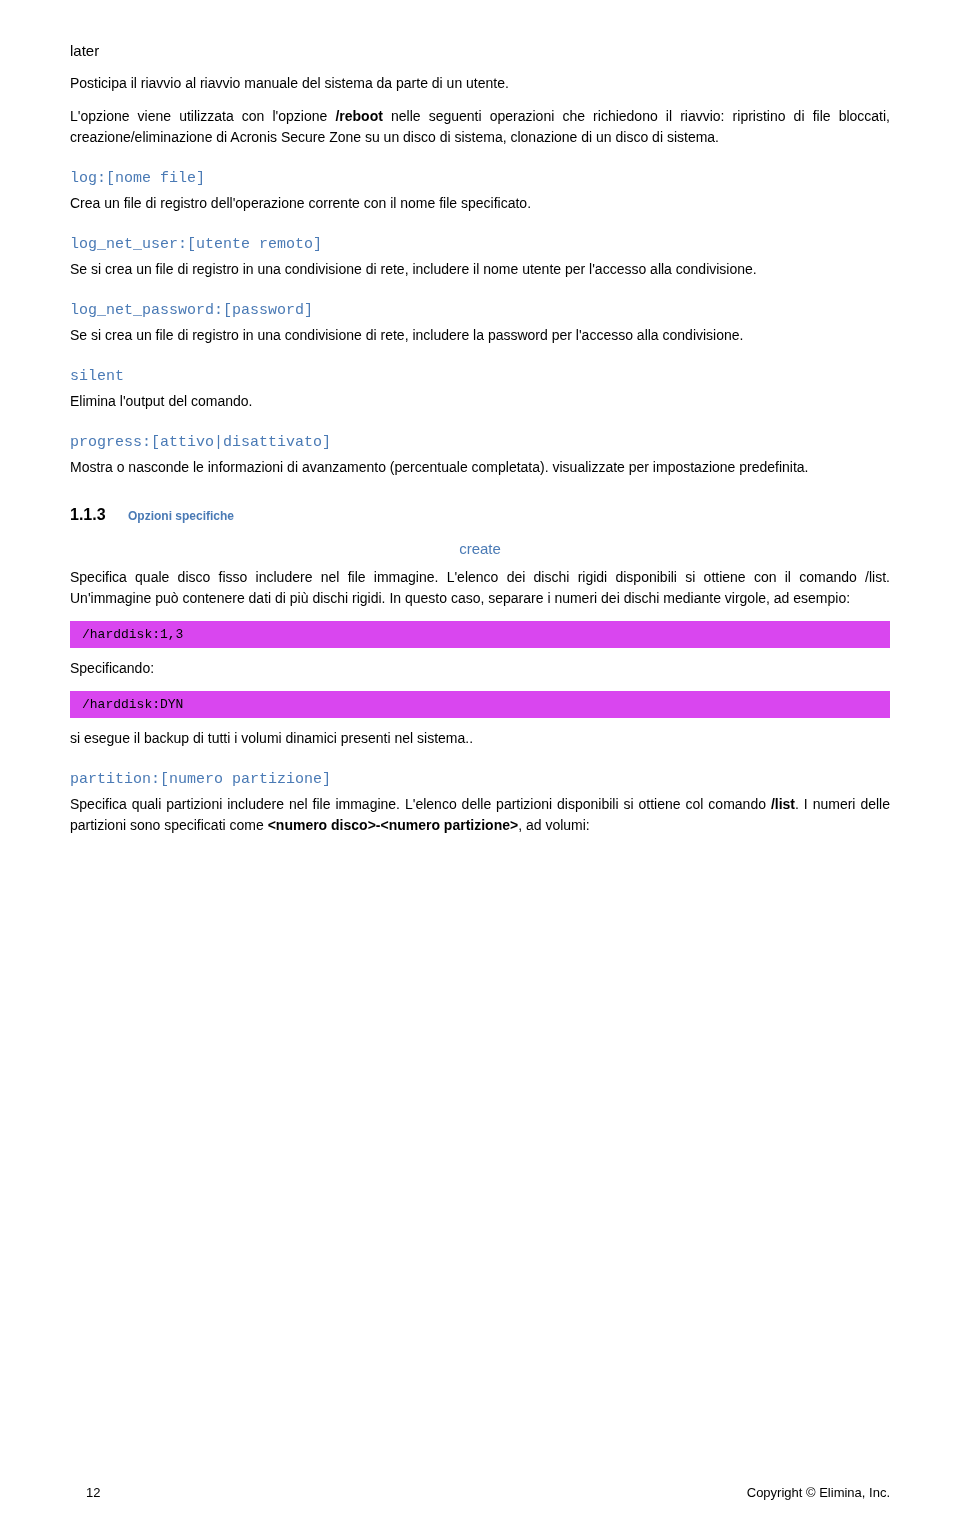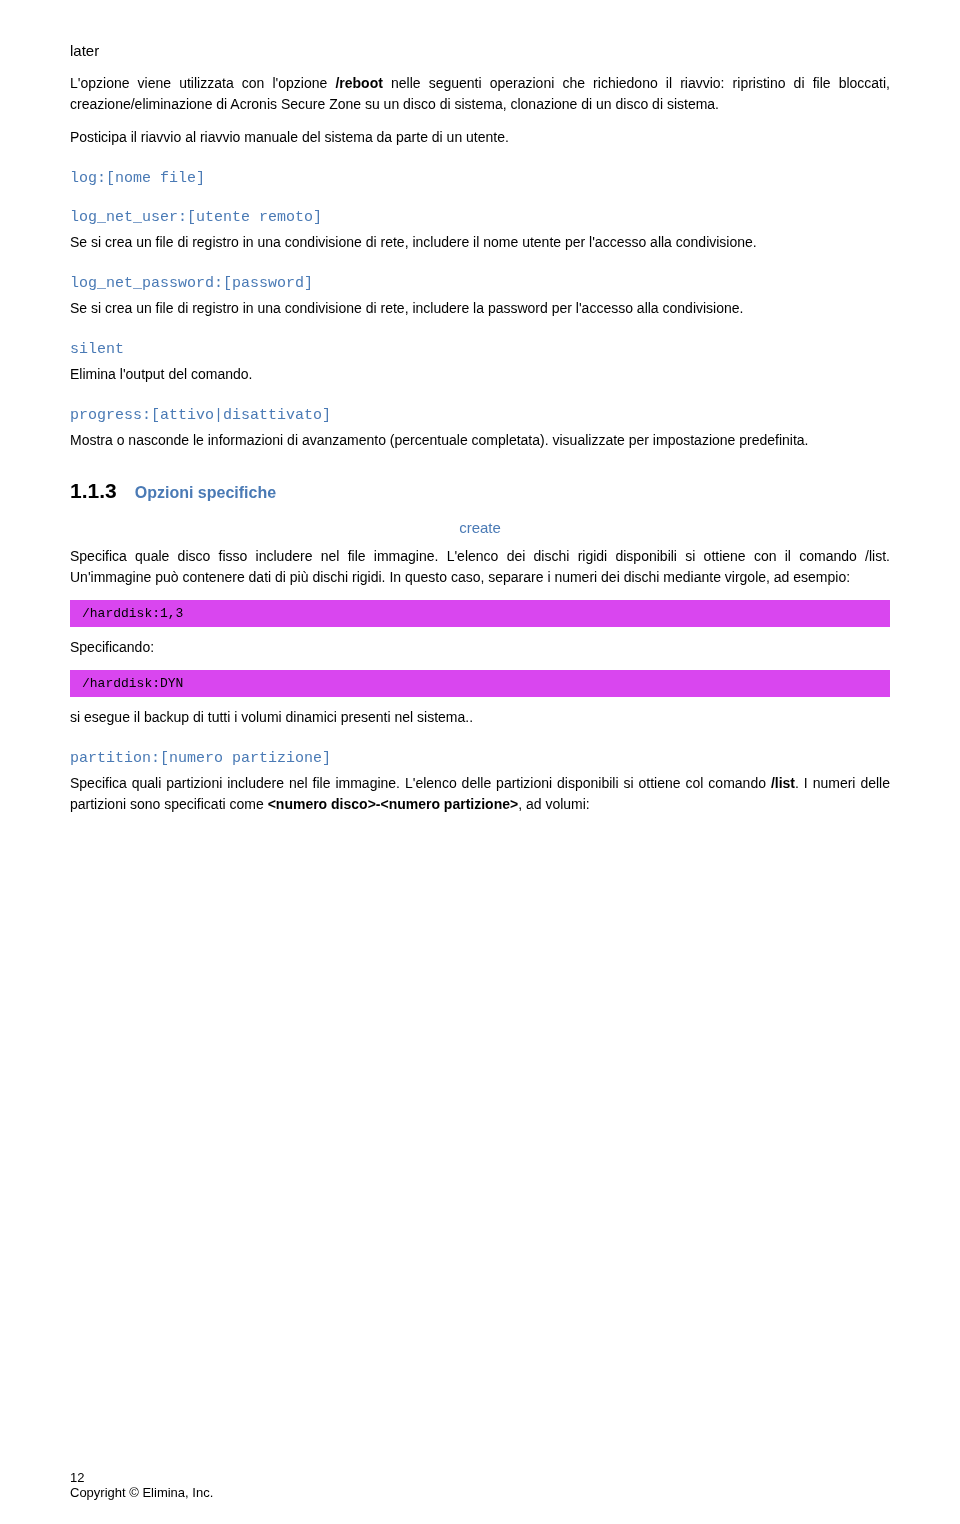--- a/index.html
+++ b/index.html
@@ -36,75 +36,77 @@
       margin-bottom: 10px;
       text-align: center;
     }
     .section-number {
       display: flex;
       align-items: baseline;
       margin-top: 28px;
       margin-bottom: 14px;
     }
     .section-number .num {
-      font-size: 21px;
+      font-size: 16px;
       font-weight: bold;
       color: #000;
       margin-right: 18px;
       min-width: 40px;
     }
     .section-number .title {
-      font-size: 16px;
+      font-size: 12px;
       font-weight: bold;
       color: #4a7ab5;
     }
     .code-block {
       background: #d946ef;
       font-family: 'Courier New', monospace;
       font-size: 13px;
       padding: 6px 12px;
       margin: 10px 0;
       display: block;
     }
     .footer {
       position: absolute;
       bottom: 24px;
-      left: 0;
+      left: 16px;
       right: 0;
       display: flex;
       justify-content: space-between;
       padding: 0 70px;
       font-size: 13px;
       color: #000;
-      flex-direction: column;
     }
     b, strong {
       font-weight: bold;
     }
   </style>
 </head>
 <body>
 
 <div class="page">
 
   <p style="font-size:15px; margin-bottom:10px;">
     <span>later</span>
   </p>
 
   <p>
-    <span>L'opzione viene utilizzata con l'opzione </span><strong>/reboot</strong><span> nelle seguenti operazioni che richiedono il riavvio: ripristino di file bloccati, creazione/eliminazione di Acronis Secure Zone su un disco di sistema, clonazione di un disco di sistema.</span>
+    <span>Posticipa il riavvio al riavvio manuale del sistema da parte di un utente.</span>
   </p>
 
   <p>
-    <span>Posticipa il riavvio al riavvio manuale del sistema da parte di un utente.</span>
+    <span>L'opzione viene utilizzata con l'opzione </span><strong>/reboot</strong><span> nelle seguenti operazioni che richiedono il riavvio: ripristino di file bloccati, creazione/eliminazione di Acronis Secure Zone su un disco di sistema, clonazione di un disco di sistema.</span>
   </p>
 
   <div class="keyword">
     <span>log:[nome file]</span>
   </div>
+  <p>
+    <span>Crea un file di registro dell'operazione corrente con il nome file specificato.</span>
+  </p>
 
   <div class="keyword">
     <span>log_net_user:[utente remoto]</span>
   </div>
   <p>
     <span>Se si crea un file di registro in una condivisione di rete, includere il nome utente per l'accesso alla condivisione.</span>
   </p>
 
   <div class="keyword">
     <span>log_net_password:[password]</span>

